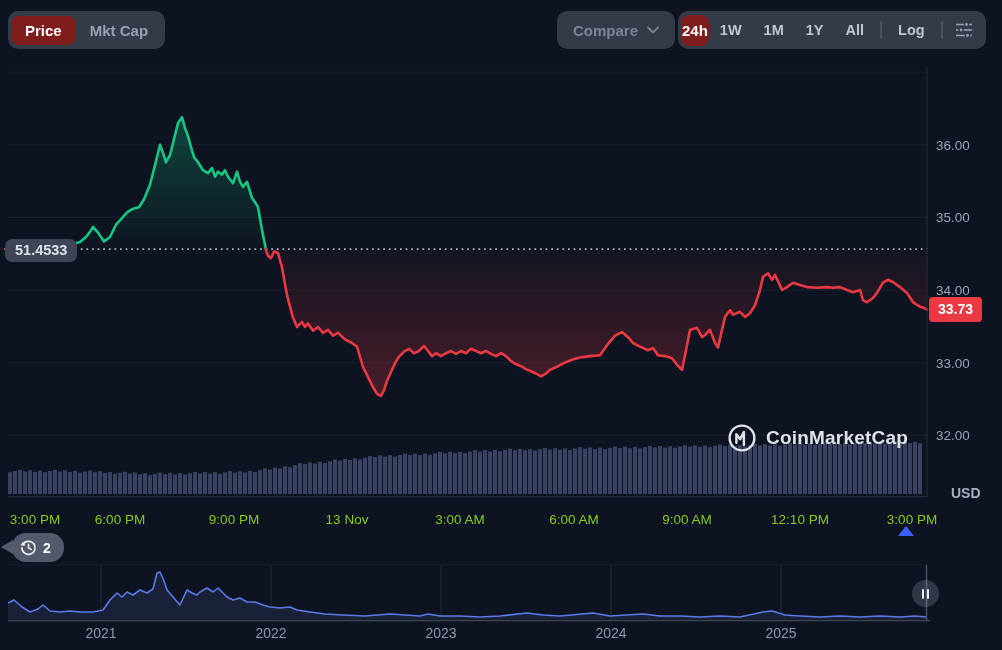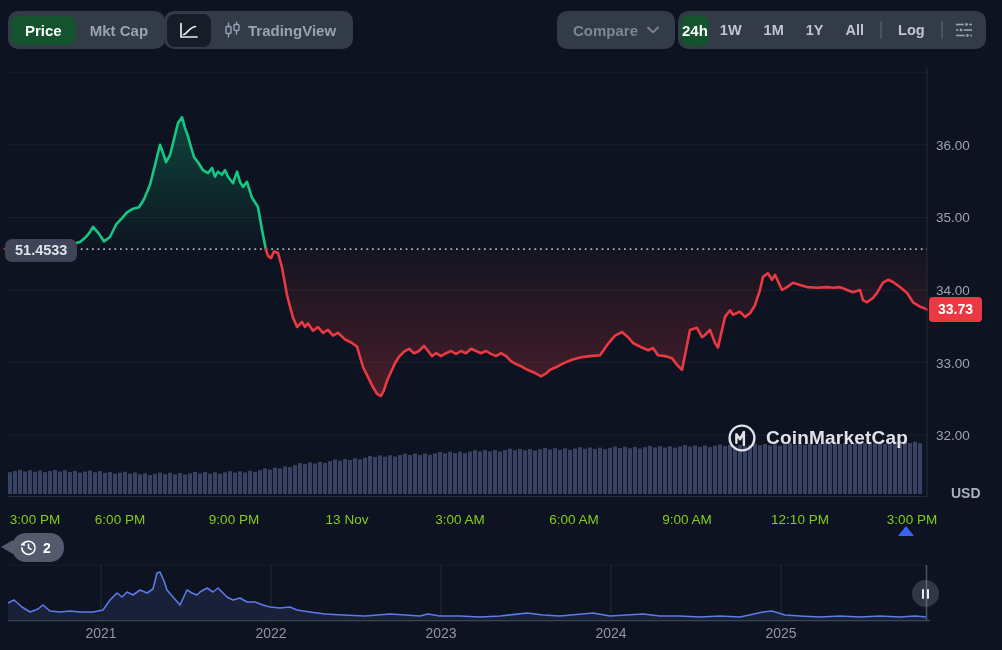--- a/index.html
+++ b/index.html
@@ -2,21 +2,21 @@
 <html><head>
 <meta charset="utf-8">
 <style>
   html,body{margin:0;padding:0;background:#0d1320;width:1002px;height:650px;overflow:hidden;
     font-family:"Liberation Sans","DejaVu Sans",sans-serif;-webkit-font-smoothing:antialiased;user-select:none;}
   #stage{position:relative;width:1002px;height:650px;background:#0d1320;}
   #chart-svg{position:absolute;left:0;top:0;z-index:1;}
   
   .pillgrp{position:absolute;top:11px;height:38px;background:#333a48;border-radius:10px;
     display:flex;align-items:center;padding:3px;box-sizing:border-box;z-index:3;}
-  .chip{background:#14532d;border-radius:8px;color:#ffffff;font-size:15px;font-weight:700;
+  .chip{background:#7f1d1d;border-radius:8px;color:#ffffff;font-size:15px;font-weight:700;
     padding:6px 14px;display:flex;align-items:center;cursor:pointer;}
   .ghostlbl{color:#99a1b3;font-size:15px;font-weight:600;padding:6px 14px;cursor:pointer;}
   .tv-text{color:#99a1b3;font-size:15px;font-weight:600;padding-right:14px;cursor:pointer;}
   .compare{left:557px;background:#333a48;color:#7e8695;font-size:15px;font-weight:600;
     gap:9px;padding:0 16px;cursor:pointer;}
   .rangelbl{color:#bfc6d2;font-size:14.5px;font-weight:700;padding:7px 11px;cursor:pointer;}
   .divider{width:2px;height:18px;background:#4a5163;margin:0 5px;border-radius:1px;}
   
   .ytick{position:absolute;left:936px;color:#9aa2b4;font-size:13.5px;font-weight:500;
     transform:translateY(-50%);z-index:2;}
@@ -285,37 +285,20 @@
 
   <div class="pillgrp" style="left:8px">
     <div class="chip">
       <span>Price</span>
     </div>
     <div class="ghostlbl">
       <span>Mkt Cap</span>
     </div>
   </div>
 
-  <div class="pillgrp" style="left:164px">
-    <div class="chip" style="background:#171c29;padding:8px 12px">
-      <svg width="20" height="17" viewBox="0 0 20 17">
-        <path d="M2 1.5 V15 H18" stroke="#e8eaf0" stroke-width="1.7" fill="none" stroke-linecap="round"></path>
-        <path d="M4.5 12.5 C8 12.5 9.5 5.5 16.5 4.5" stroke="#e8eaf0" stroke-width="1.7" fill="none" stroke-linecap="round"></path>
-      </svg>
-    </div>
-    <div style="display:flex;align-items:center;gap:7px;padding:0 2px 0 13px;cursor:pointer">
-      <svg width="17" height="18" viewBox="0 0 17 18">
-        <line x1="4.5" y1="1.5" x2="4.5" y2="16.5" stroke="#99a1b3" stroke-width="1.4"></line>
-        <rect x="2" y="5.5" width="5" height="7" rx="1" fill="#333a48" stroke="#99a1b3" stroke-width="1.4"></rect>
-        <line x1="12.5" y1="0.5" x2="12.5" y2="13.5" stroke="#99a1b3" stroke-width="1.4"></line>
-        <rect x="10" y="3.5" width="5" height="6" rx="1" fill="#333a48" stroke="#99a1b3" stroke-width="1.4"></rect>
-      </svg>
-      <span class="tv-text" style="padding-right:12px">TradingView</span>
-    </div>
-  </div>
 
   <div class="pillgrp compare">
     <span>Compare</span>
     <svg width="12" height="8" viewBox="0 0 12 8">
       <polyline points="1,1.5 6,6.3 11,1.5" stroke="#7e8695" stroke-width="1.8" fill="none" stroke-linecap="round" stroke-linejoin="round"></polyline>
     </svg>
   </div>
 
   <div class="pillgrp" style="left:678px">
     <div class="chip" style="padding:7px 1px">

